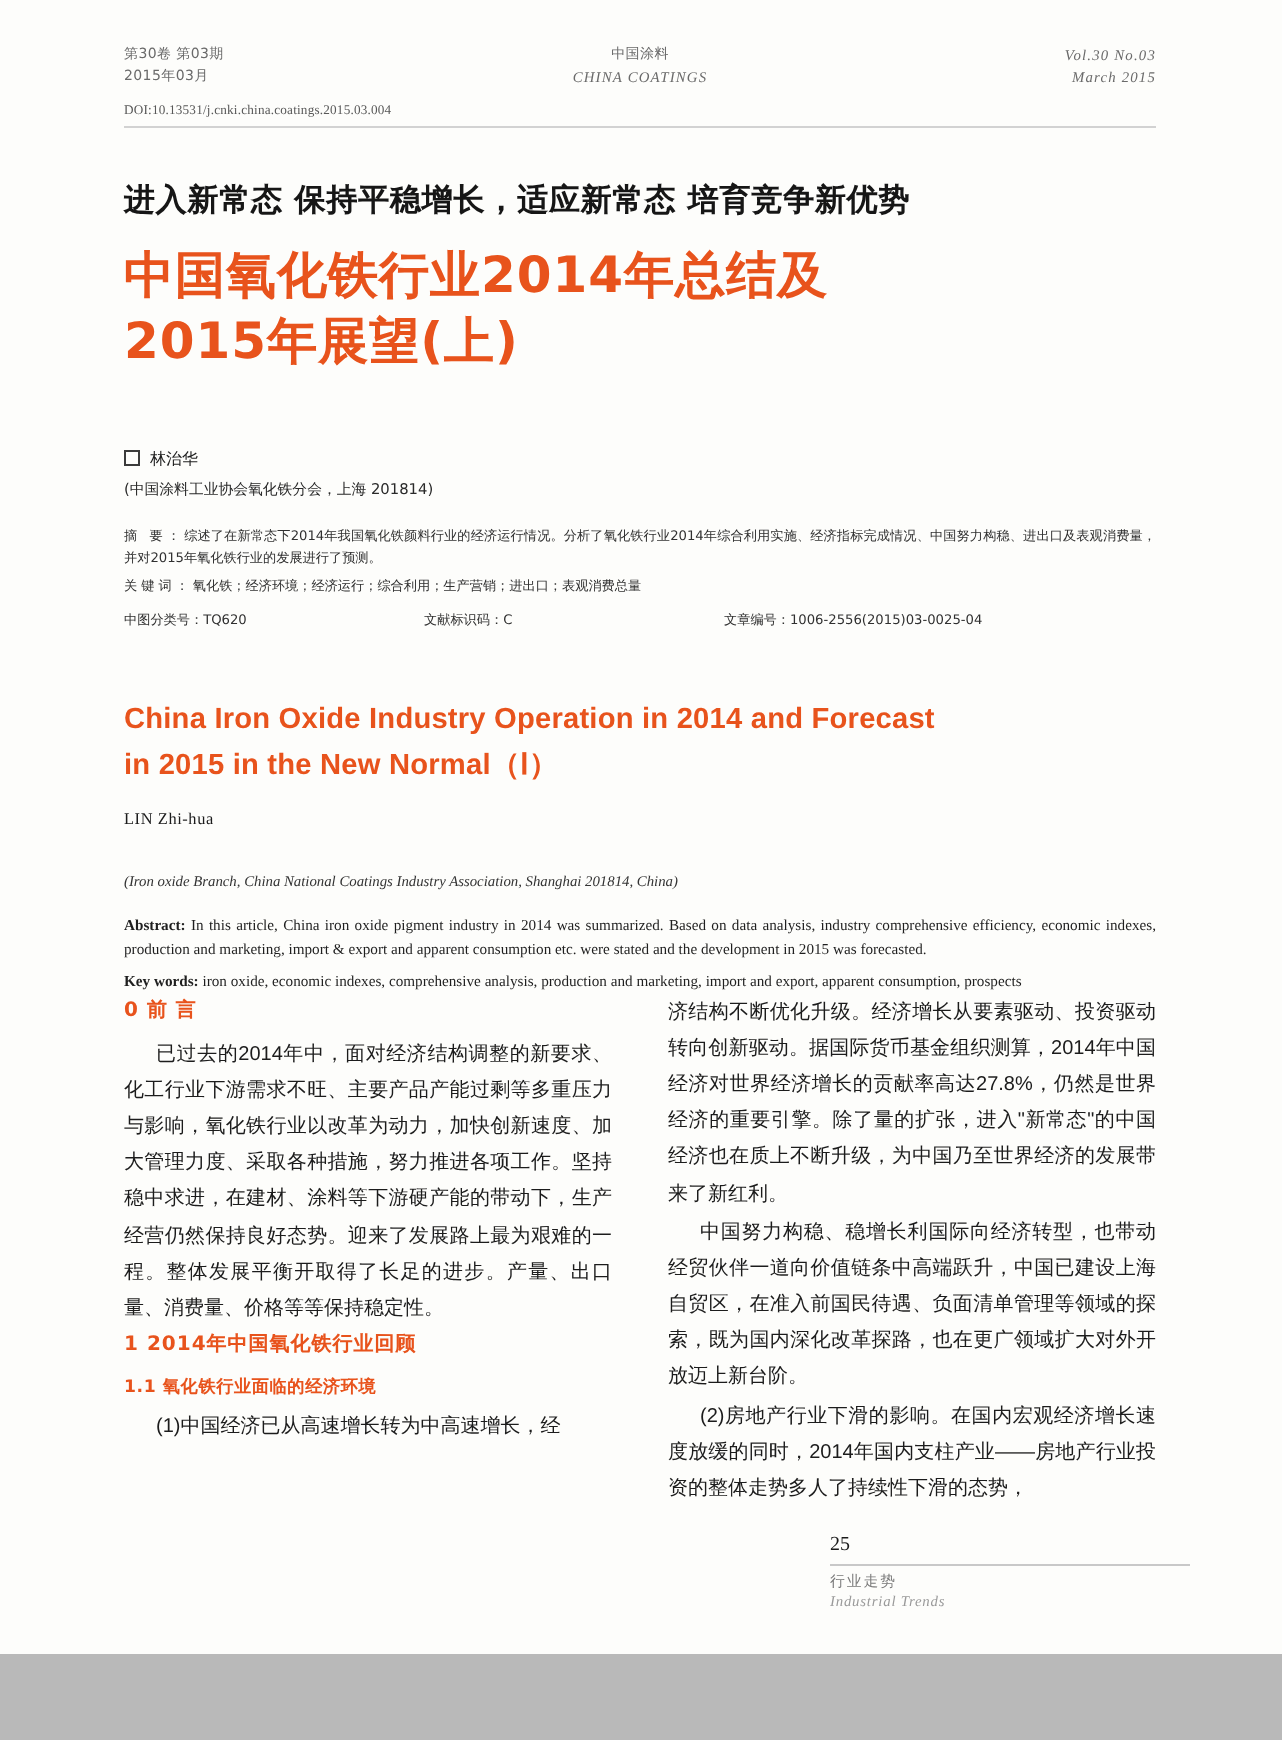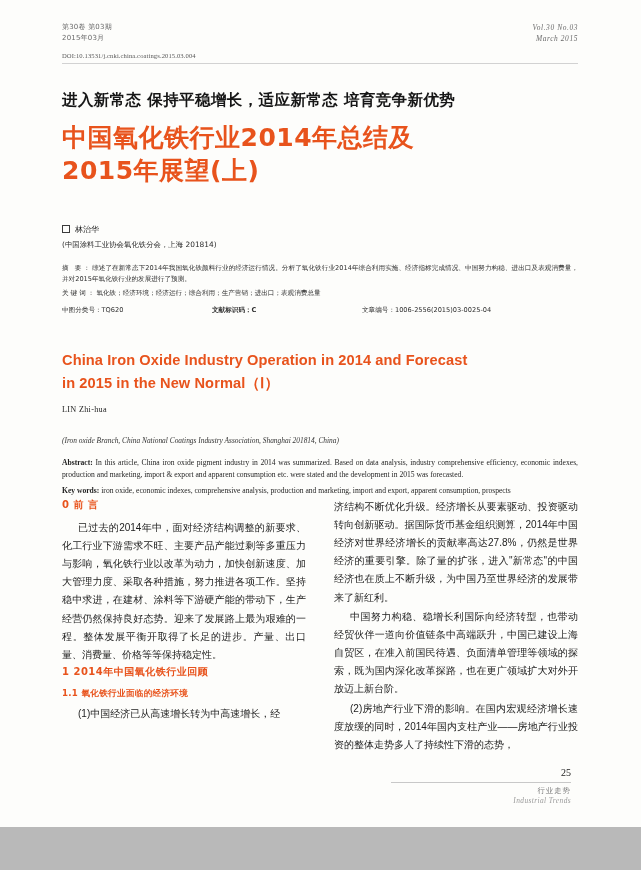--- a/index.html
+++ b/index.html
@@ -120,21 +120,21 @@
     margin: 0 0 2px 0;
   }
   .meta-row {
     margin-top: 7px;
     display: flex;
     font-family: "DejaVu Sans", sans-serif;
     font-size: 6.6px;
     color: #303030;
   }
   .meta-row .m1 { width: 150px; }
-  .meta-row .m2 { width: 150px; font-weight: bold; }
+  .meta-row .m2 { width: 150px; }
   .meta-row .m3 { flex: 1; text-align: left; }
 
   
   .en-title {
     margin-top: 34px;
     font-family: "Liberation Sans", sans-serif;
     font-weight: bold;
     font-size: 14.6px;
     line-height: 1.55;
     color: #e8531c;
@@ -203,24 +203,23 @@
     line-height: 1.82;
     color: #1c1c1c;
     text-align: justify;
     margin: 0 0 1px 0;
   }
   .body-p.indent { text-indent: 16px; }
 
   
   .footer {
     position: absolute;
-    right: 70px;
+    right: 46px;
     bottom: 22px;
     width: 180px;
-    text-align: right;
   }
   .folio {
     font-family: "Liberation Serif", serif;
     font-size: 10px;
     color: #1a1a1a;
     margin-bottom: 4px;
   }
   .foot-rule {
     border-top: 1px solid #c8c8c8;
     margin-bottom: 3px;
@@ -242,20 +241,24 @@
 </head>
 <body>
 
 <div class="page">
   <div class="inner">
 
     <div class="runhead">
       <div class="col left">
         <div class="cn">第30卷 第03期</div>
         <div class="cn">2015年03月</div>
+      </div>
+      <div class="col mid">
+        <div class="cn">中国涂料</div>
+        <div class="en">CHINA COATINGS</div>
       </div>
       <div class="col right">
         <div class="en">Vol.30  No.03</div>
         <div class="en">March  2015</div>
       </div>
     </div>
 
     <div class="doi">DOI:10.13531/j.cnki.china.coatings.2015.03.004</div>
     <div class="rule-top"></div>
 

